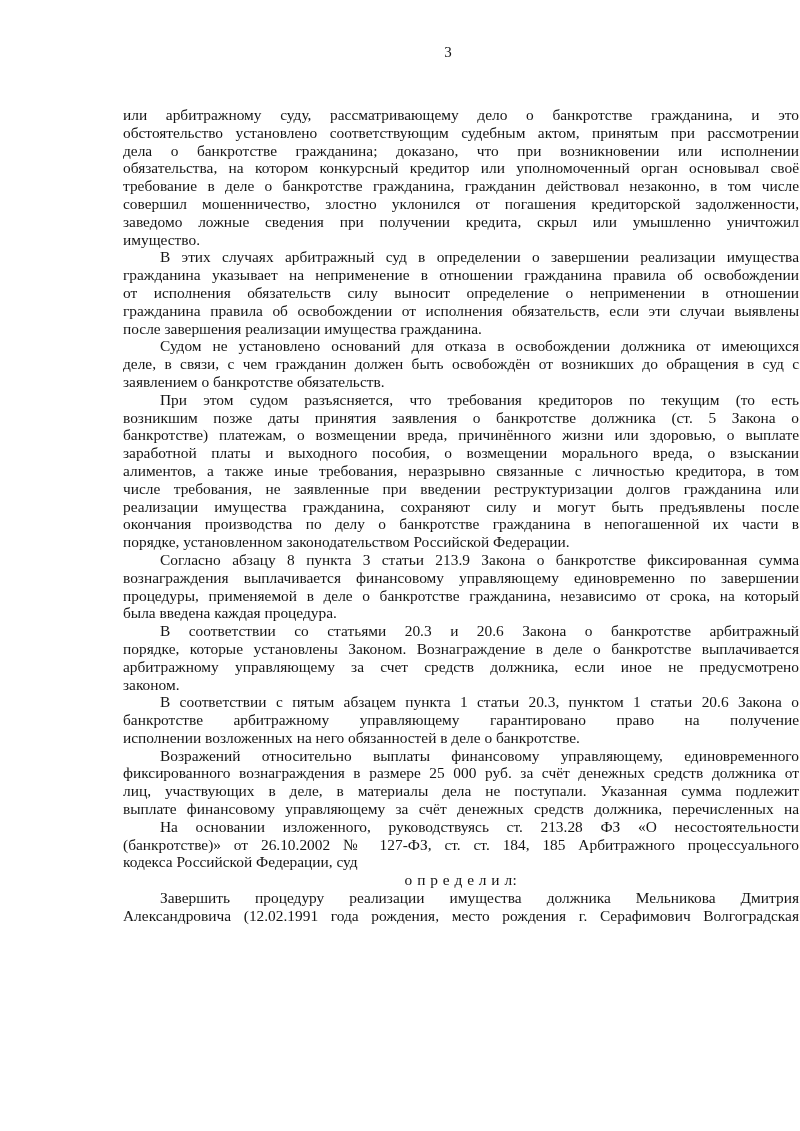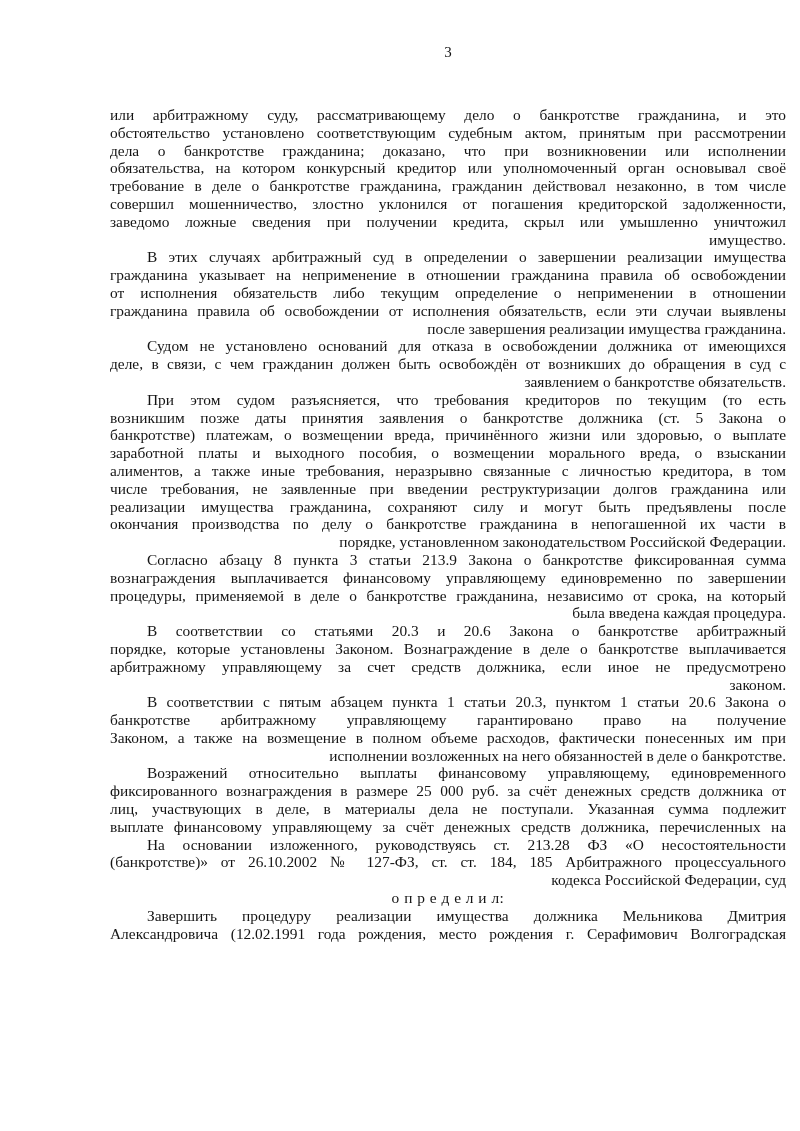--- a/index.html
+++ b/index.html
@@ -26,29 +26,29 @@
     top: 44px;
     left: 110px;
     width: 676px;
     text-align: center;
     font-size: 15px;
     color: #141414;
   }
   .text-block {
     position: absolute;
     top: 106px;
-    left: 110px;
+    left: 123px;
     width: 676px;
     font-size: 15.4px;
     line-height: 17.8px;
     color: #141414;
   }
   .line {
     width: 100%;
-    text-align: right;
+    text-align: left;
   }
   .line.j {
     text-align: justify;
     text-align-last: justify;
   }
   .line.ind {
     padding-left: 37px;
     box-sizing: border-box;
   }
   .line.center {
@@ -66,21 +66,21 @@
       <div class="line j">или арбитражному суду, рассматривающему дело о банкротстве гражданина, и это</div>
       <div class="line j">обстоятельство установлено соответствующим судебным актом, принятым при рассмотрении</div>
       <div class="line j">дела о банкротстве гражданина; доказано, что при возникновении или исполнении</div>
       <div class="line j">обязательства, на котором конкурсный кредитор или уполномоченный орган основывал своё</div>
       <div class="line j">требование в деле о банкротстве гражданина, гражданин действовал незаконно, в том числе</div>
       <div class="line j">совершил мошенничество, злостно уклонился от погашения кредиторской задолженности,</div>
       <div class="line j">заведомо ложные сведения при получении кредита, скрыл или умышленно уничтожил</div>
       <div class="line">имущество.</div>
       <div class="line j ind">В этих случаях арбитражный суд в определении о завершении реализации имущества</div>
       <div class="line j">гражданина указывает на неприменение в отношении гражданина правила об освобождении</div>
-      <div class="line j">от исполнения обязательств либо текущим определение о неприменении в отношении</div>
+      <div class="line j">от исполнения обязательств силу выносит определение о неприменении в отношении</div>
       <div class="line j">гражданина правила об освобождении от исполнения обязательств, если эти случаи выявлены</div>
       <div class="line">после завершения реализации имущества гражданина.</div>
       <div class="line j ind">Судом не установлено оснований для отказа в освобождении должника от имеющихся</div>
       <div class="line j">деле, в связи, с чем гражданин должен быть освобождён от возникших до обращения в суд с</div>
       <div class="line">заявлением о банкротстве обязательств.</div>
       <div class="line j ind">При этом судом разъясняется, что требования кредиторов по текущим (то есть</div>
       <div class="line j">возникшим позже даты принятия заявления о банкротстве должника (ст. 5 Закона о</div>
       <div class="line j">банкротстве) платежам, о возмещении вреда, причинённого жизни или здоровью, о выплате</div>
       <div class="line j">заработной платы и выходного пособия, о возмещении морального вреда, о взыскании</div>
       <div class="line j">алиментов, а также иные требования, неразрывно связанные с личностью кредитора, в том</div>
@@ -91,21 +91,20 @@
       <div class="line j ind">Согласно абзацу 8 пункта 3 статьи 213.9 Закона о банкротстве фиксированная сумма</div>
       <div class="line j">вознаграждения выплачивается финансовому управляющему единовременно по завершении</div>
       <div class="line j">процедуры, применяемой в деле о банкротстве гражданина, независимо от срока, на который</div>
       <div class="line">была введена каждая процедура.</div>
       <div class="line j ind">В соответствии со статьями 20.3 и 20.6 Закона о банкротстве арбитражный</div>
       <div class="line j">порядке, которые установлены Законом. Вознаграждение в деле о банкротстве выплачивается</div>
       <div class="line j">арбитражному управляющему за счет средств должника, если иное не предусмотрено</div>
       <div class="line">законом.</div>
       <div class="line j ind">В соответствии с пятым абзацем пункта 1 статьи 20.3, пунктом 1 статьи 20.6 Закона о</div>
       <div class="line j">банкротстве арбитражному управляющему гарантировано право на получение</div>
-      <div class="line j">Законом, а также на возмещение в полном объеме расходов, фактически понесенных им при</div>
       <div class="line">исполнении возложенных на него обязанностей в деле о банкротстве.</div>
       <div class="line j ind">Возражений относительно выплаты финансовому управляющему, единовременного</div>
       <div class="line j">фиксированного вознаграждения в размере 25 000 руб. за счёт денежных средств должника от</div>
       <div class="line j">лиц, участвующих в деле, в материалы дела не поступали. Указанная сумма подлежит</div>
       <div class="line j">выплате финансовому управляющему за счёт денежных средств должника, перечисленных на</div>
       <div class="line j ind">На основании изложенного, руководствуясь ст. 213.28 ФЗ «О несостоятельности</div>
       <div class="line j">(банкротстве)» от 26.10.2002 № 127-ФЗ, ст. ст. 184, 185 Арбитражного процессуального</div>
       <div class="line">кодекса Российской Федерации, суд</div>
       <div class="line center">о п р е д е л и л:</div>
       <div class="line j ind">Завершить процедуру реализации имущества должника Мельникова Дмитрия</div>

